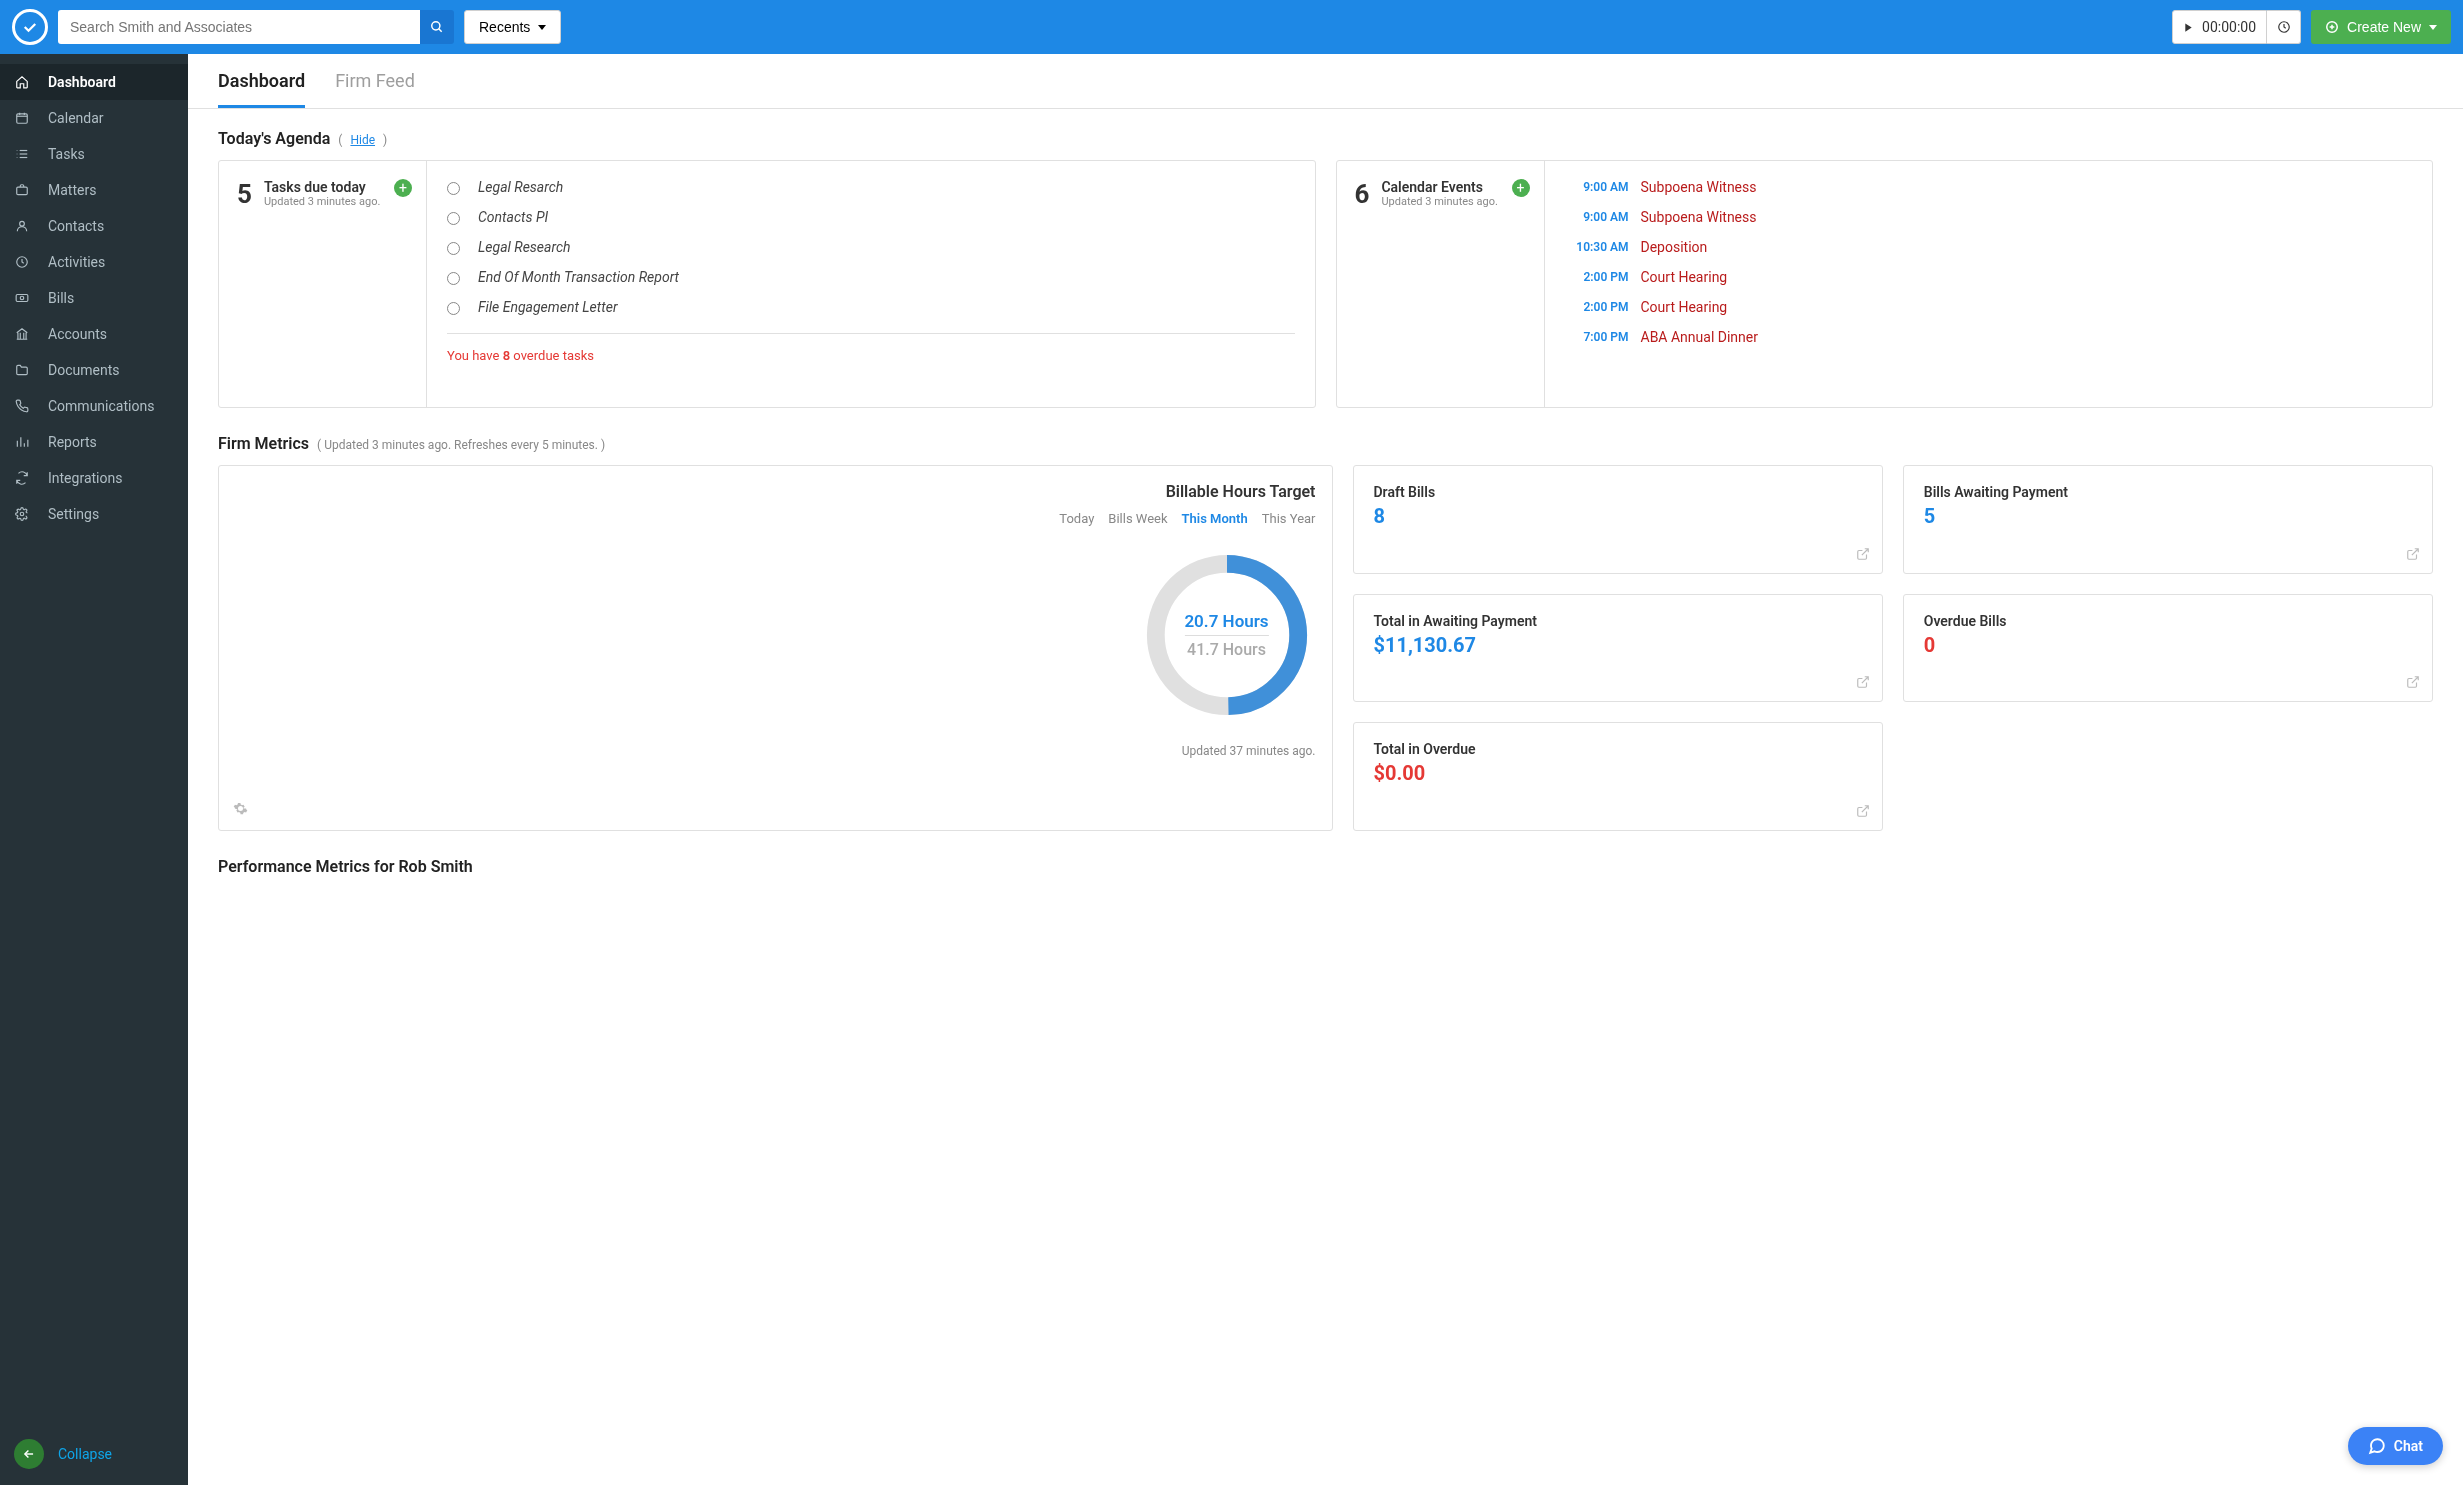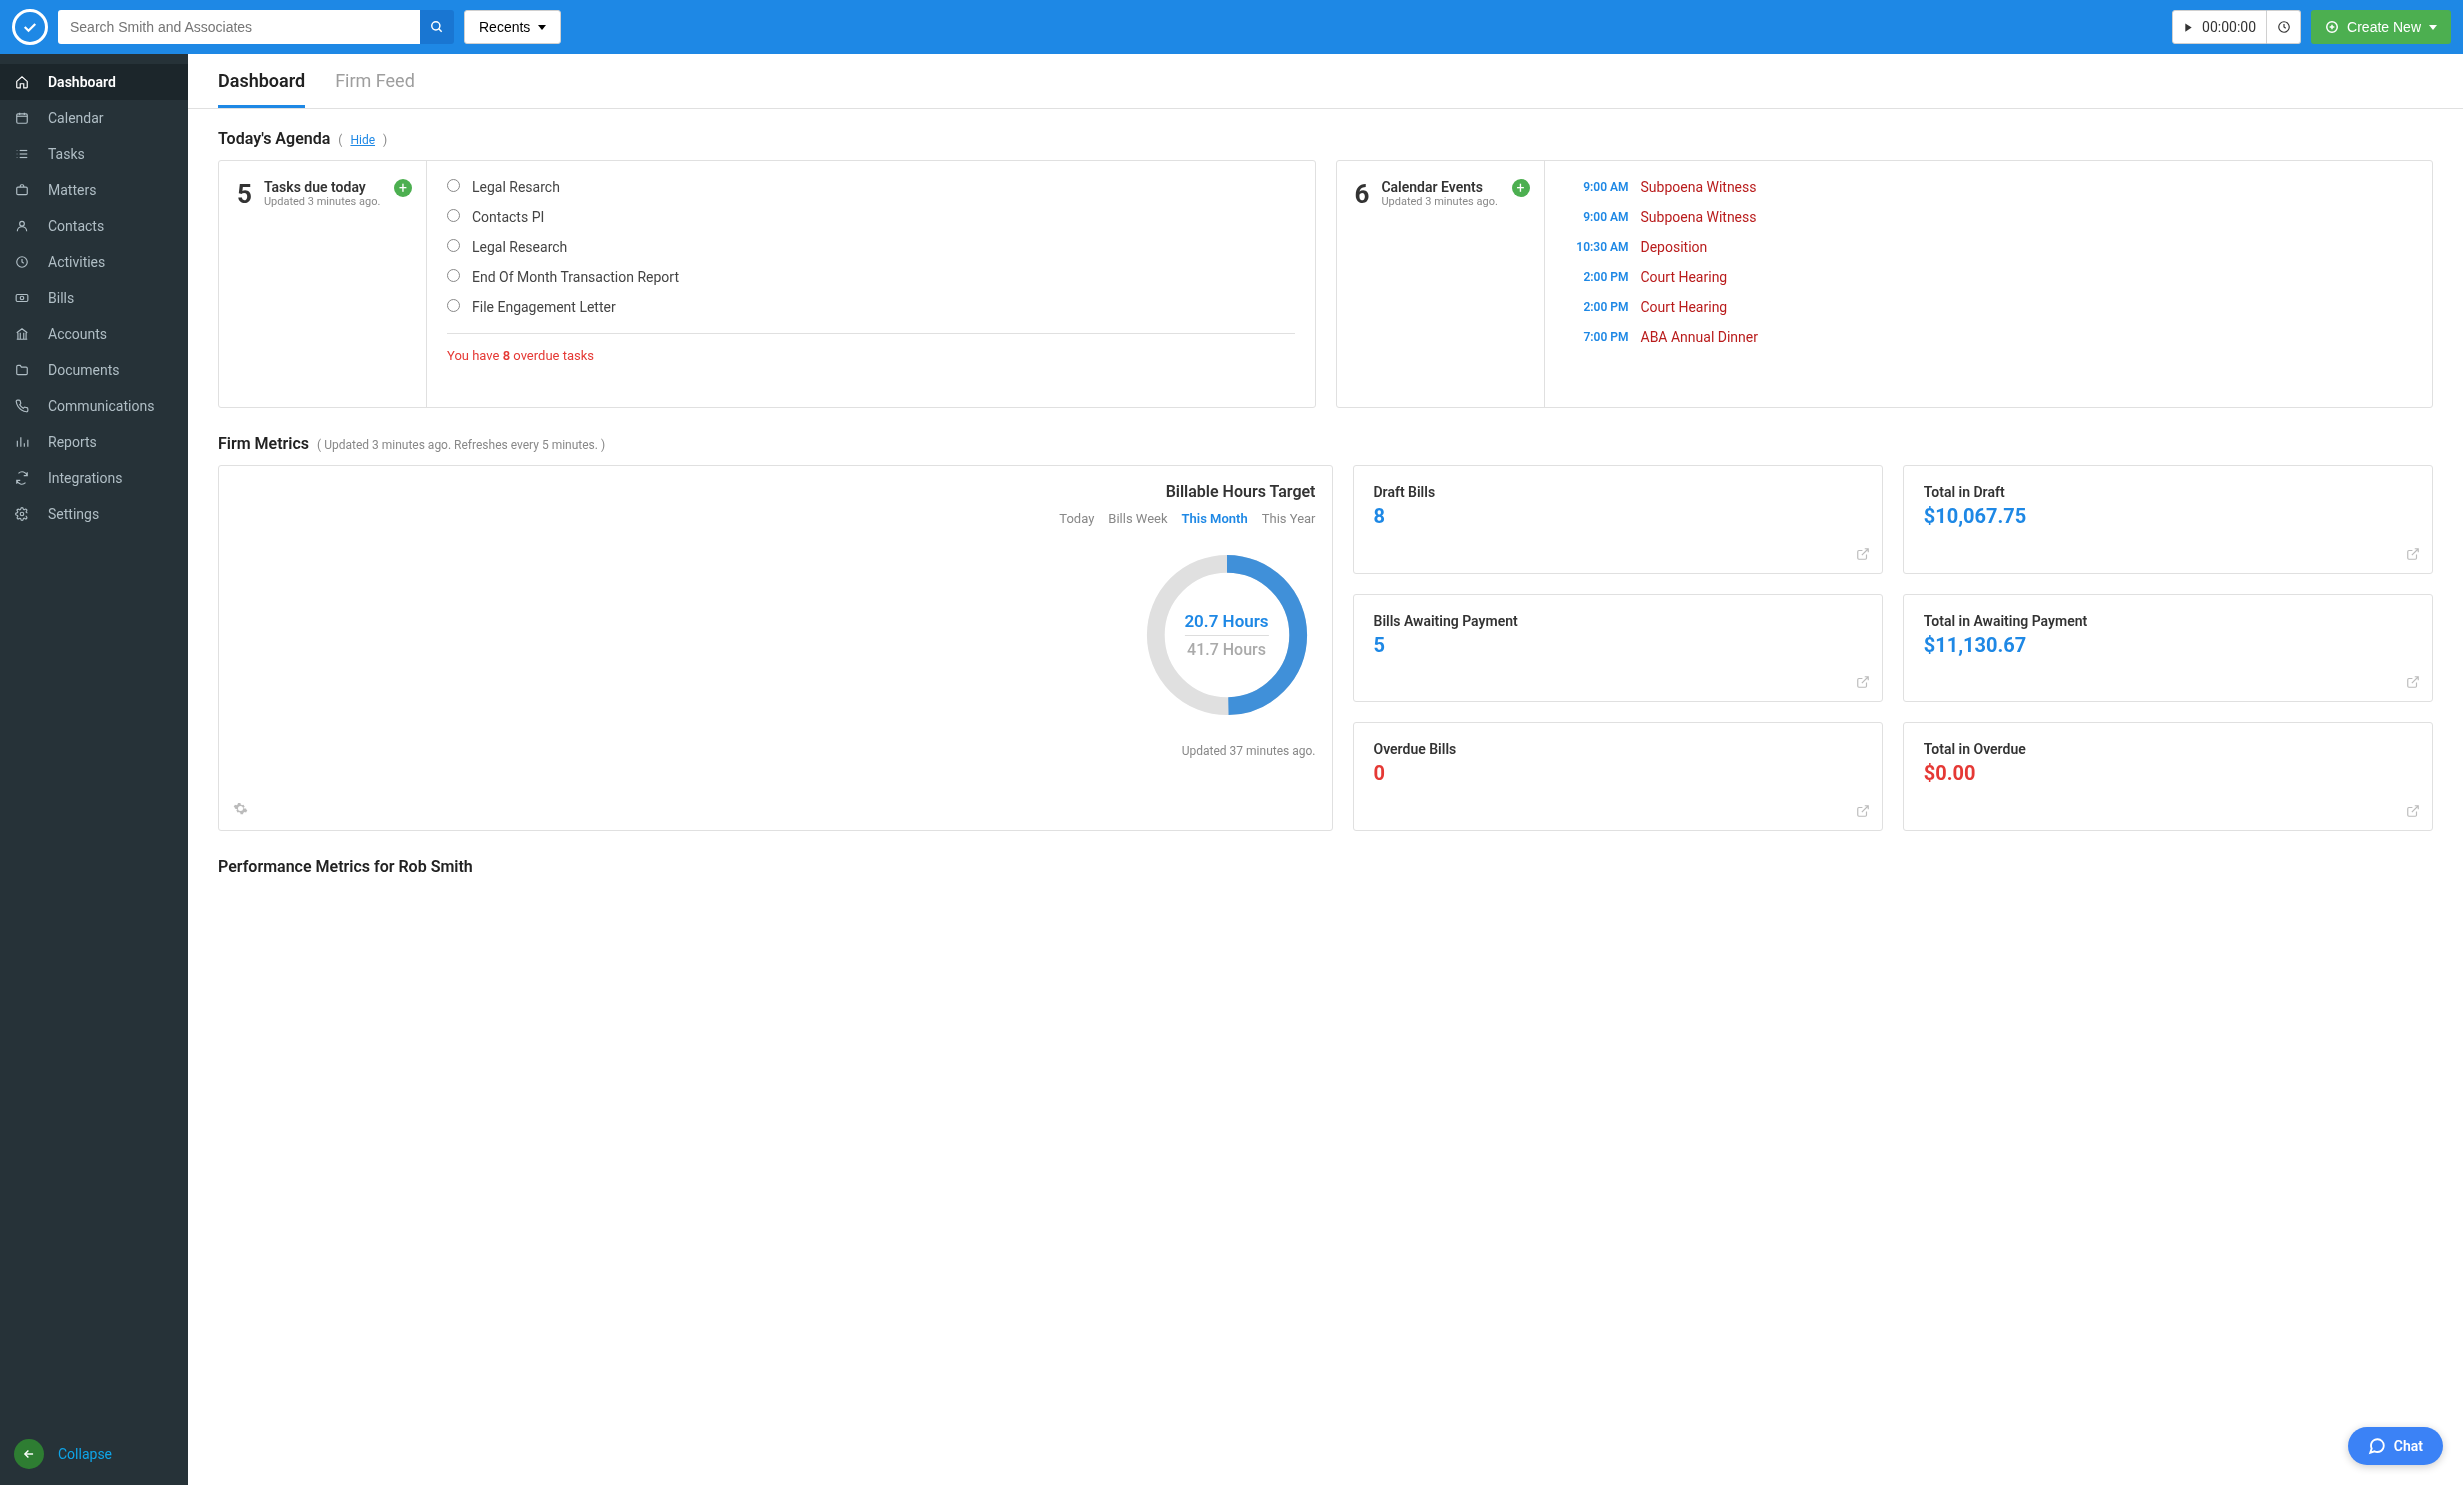--- a/index.html
+++ b/index.html
@@ -46,21 +46,21 @@
 .agenda-row { display: flex; gap: 20px; }
 .agenda-card { flex: 1; border: 1px solid #e0e0e0; border-radius: 3px; display: flex; min-height: 248px; }
 .agenda-left { width: 208px; padding: 18px; border-right: 1px solid #e0e0e0; display: flex; gap: 12px; position: relative; }
 .agenda-count { font-size: 26px; font-weight: 700; }
 .agenda-title { font-size: 14px; font-weight: 600; }
 .agenda-updated { font-size: 11px; color: #888; }
 .agenda-add { position: absolute; top: 18px; right: 14px; width: 18px; height: 18px; background: #4caf50; color: #fff; border-radius: 50%; display: flex; align-items: center; justify-content: center; font-size: 14px; cursor: pointer; }
 .agenda-right { flex: 1; padding: 18px 20px; }
 
 .task-list { display: flex; flex-direction: column; gap: 14px; }
-.task-item { display: flex; align-items: flex-start; gap: 12px; cursor: pointer; }
+.task-item { display: flex; align-items: flex-end; gap: 18px; cursor: pointer; font-style: italic; }
 .task-radio { width: 13px; height: 13px; border: 1.5px solid #888; border-radius: 50%; flex-shrink: 0; }
 .task-name { color: #444; font-size: 14px; }
 .task-divider { border-top: 1px solid #e0e0e0; margin: 18px 0 14px; }
 .overdue-msg { color: #e53935; font-size: 13px; }
 .overdue-count { font-weight: 600; }
 
 .event-list { display: flex; flex-direction: column; gap: 14px; }
 .event-item { display: flex; align-items: center; gap: 12px; }
 .event-time { width: 64px; text-align: right; font-size: 12px; font-weight: 600; color: #1e88e5; }
 .event-name { color: #b91c1c; font-size: 14px; }
@@ -410,29 +410,20 @@
               <div class="metric-card">
                 <div class="metric-label">Draft Bills</div>
                 <div class="metric-value blue">8</div>
                 <span class="ext-icon">
                   <svg width="14" height="14" viewBox="0 0 24 24" fill="none" stroke="currentColor" stroke-width="2">
                     <path d="M18 13v6a2 2 0 01-2 2H5a2 2 0 01-2-2V8a2 2 0 012-2h6M15 3h6v6M10 14L21 3"></path>
                   </svg>
                 </span>
               </div>
               <div class="metric-card">
-                <div class="metric-label">Total in Draft</div>
-                <div class="metric-value blue">$10,067.75</div>
-                <span class="ext-icon">
-                  <svg width="14" height="14" viewBox="0 0 24 24" fill="none" stroke="currentColor" stroke-width="2">
-                    <path d="M18 13v6a2 2 0 01-2 2H5a2 2 0 01-2-2V8a2 2 0 012-2h6M15 3h6v6M10 14L21 3"></path>
-                  </svg>
-                </span>
-              </div>
-              <div class="metric-card">
                 <div class="metric-label">Bills Awaiting Payment</div>
                 <div class="metric-value blue">5</div>
                 <span class="ext-icon">
                   <svg width="14" height="14" viewBox="0 0 24 24" fill="none" stroke="currentColor" stroke-width="2">
                     <path d="M18 13v6a2 2 0 01-2 2H5a2 2 0 01-2-2V8a2 2 0 012-2h6M15 3h6v6M10 14L21 3"></path>
                   </svg>
                 </span>
               </div>
               <div class="metric-card">
                 <div class="metric-label">Total in Awaiting Payment</div>

